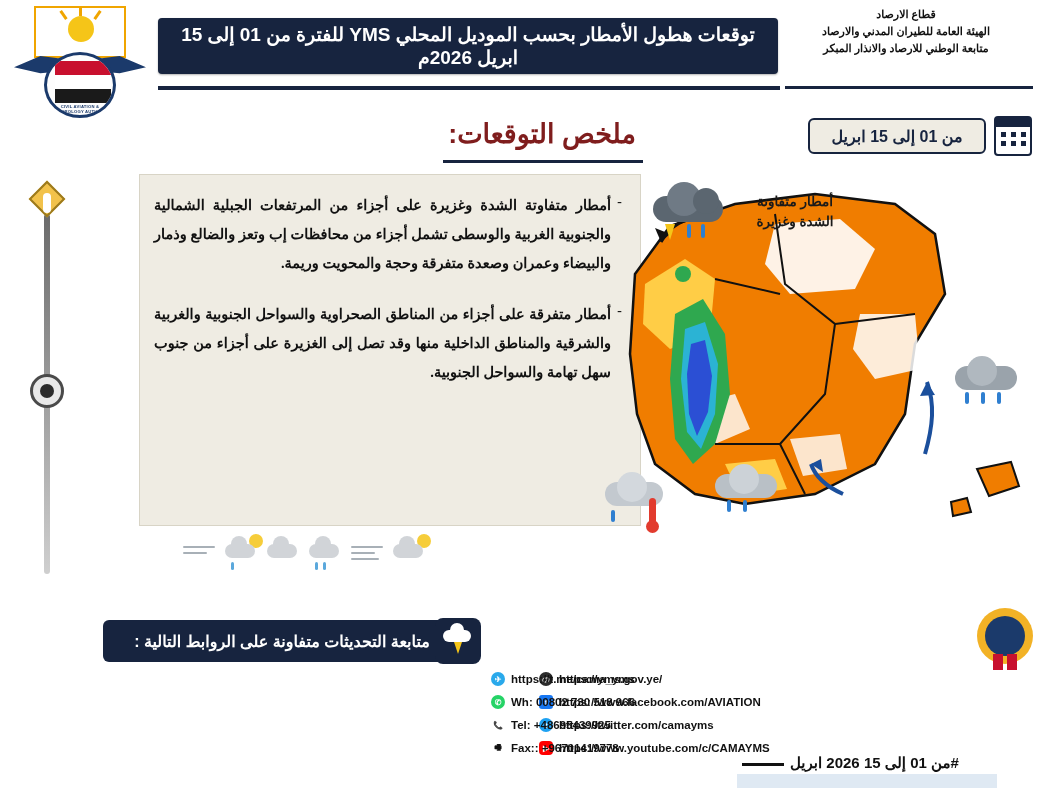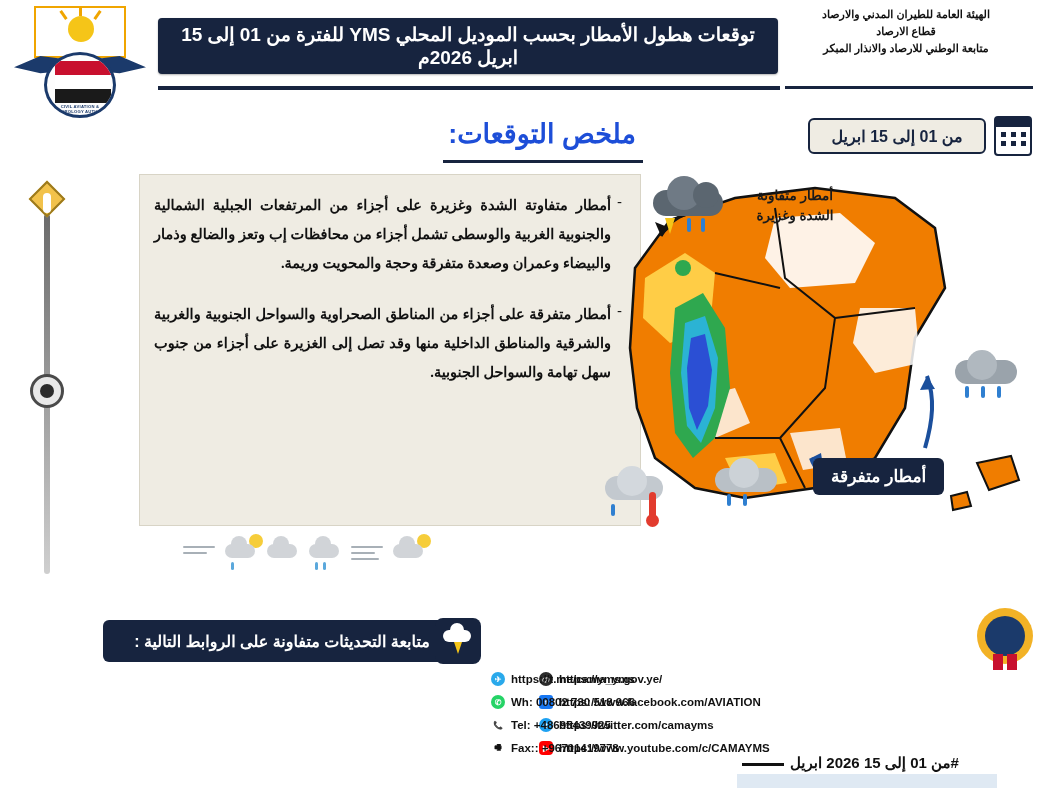--- a/index.html
+++ b/index.html
@@ -68,21 +68,21 @@
   .logo .circle .flagblack { position:absolute; top:34px; left:8px; width:56px; height:14px; background:#1a1a1a; }
   .logo .circle .ringtext {
     position:absolute; bottom:1px; left:0; width:100%;
     font-size:4.2px; text-align:center; color:#1b3a6b; font-weight:bold;
     direction:ltr; letter-spacing:.2px;
   }
 
   
   .summary-title {
     position:absolute; top:118px; right:405px;
-    font-size:27px; font-weight:bold; color:#1d4ed8; direction:rtl;
+    font-size:27px; font-weight:bold; color:#7f1d1d; direction:rtl;
   }
   .summary-underline {
     position:absolute; top:160px; right:398px; width:200px; height:3px; background:#17243f;
   }
 
   
   .date-pill {
     position:absolute; top:118px; left:808px; width:178px; height:36px;
     background:#efece3; border:2px solid #17243f; border-radius:6px;
     display:flex; align-items:center; justify-content:center;
@@ -159,21 +159,21 @@
   }
   .mini .dr2 { left:16px; }
   .mini .wind {
     position:absolute; top:14px; left:2px; width:32px; height:2px;
     background:#9aa3ab; border-radius:2px;
   }
   .mini .wind2 { top:20px; width:24px; }
   .mini .wind3 { top:26px; width:28px; }
 
   
-  .map-area { position:absolute; top:158px; left:575px; width:460px; height:400px; }
+  .map-area { position:absolute; top:164px; left:575px; width:460px; height:400px; }
   .map-area svg { position:absolute; top:0; left:0; }
 
   .cloud-label {
     position:absolute; direction:rtl; font-size:13.5px; font-weight:bold;
     color:#1a1a1a; line-height:1.5; text-align:center;
   }
   .label-badge {
     position:absolute; background:#17243f; color:#fff; border-radius:6px;
     font-size:17px; font-weight:bold; padding:8px 18px; direction:rtl;
   }
@@ -253,22 +253,22 @@
   }
   .bottom-strip {
     position:absolute; bottom:0; right:44px; width:260px; height:14px;
     background:#dfe9f3;
   }
 </style>
 </head>
 <body>
 
 <div class="header-org">
+  <div>قطاع الارصاد</div>
   <div>الهيئة العامة للطيران المدني والارصاد</div>
-  <div>قطاع الارصاد</div>
   <div>متابعة الوطني للارصاد والانذار المبكر</div>
 </div>
 <div class="header-rule-right"></div>
 
 <div class="title-banner">توقعات هطول الأمطار بحسب الموديل المحلي YMS للفترة من 01 إلى 15 ابريل 2026م</div>
 <div class="header-rule"></div>
 
 <div class="logo">
   <div class="sunbox"></div>
   <div class="sun"></div>
@@ -413,21 +413,20 @@
   </div>
 
   <div class="cloudv" style="top:308px;left:30px;width:72px;height:60px;">
     <div class="b1" style="top:10px;left:0;width:58px;height:24px;background:#c3c9cf;border-radius:12px;"></div>
     <div class="b2" style="top:0px;left:12px;width:30px;height:30px;background:#d3d8dd;"></div>
     <div style="position:absolute;top:26px;left:44px;width:7px;height:26px;background:#e23b2e;border-radius:4px;"></div>
     <div style="position:absolute;top:48px;left:41px;width:13px;height:13px;background:#e23b2e;border-radius:50%;"></div>
     <div style="position:absolute;top:38px;left:6px;width:4px;height:12px;background:#2f7fd0;border-radius:2px;"></div>
   </div>
 
-  <div class="label-badge" style="top:300px;left:238px;">أمطار متفرقة</div>
 </div>
 
 <div class="footer-badge">متابعة التحديثات متفاونة على الروابط التالية :</div>
 <div class="footer-badge-icon">
   <div class="c"></div>
     <div class="bolt"></div>
 </div>
 
 <div class="seal">
   <div class="ring"></div>

